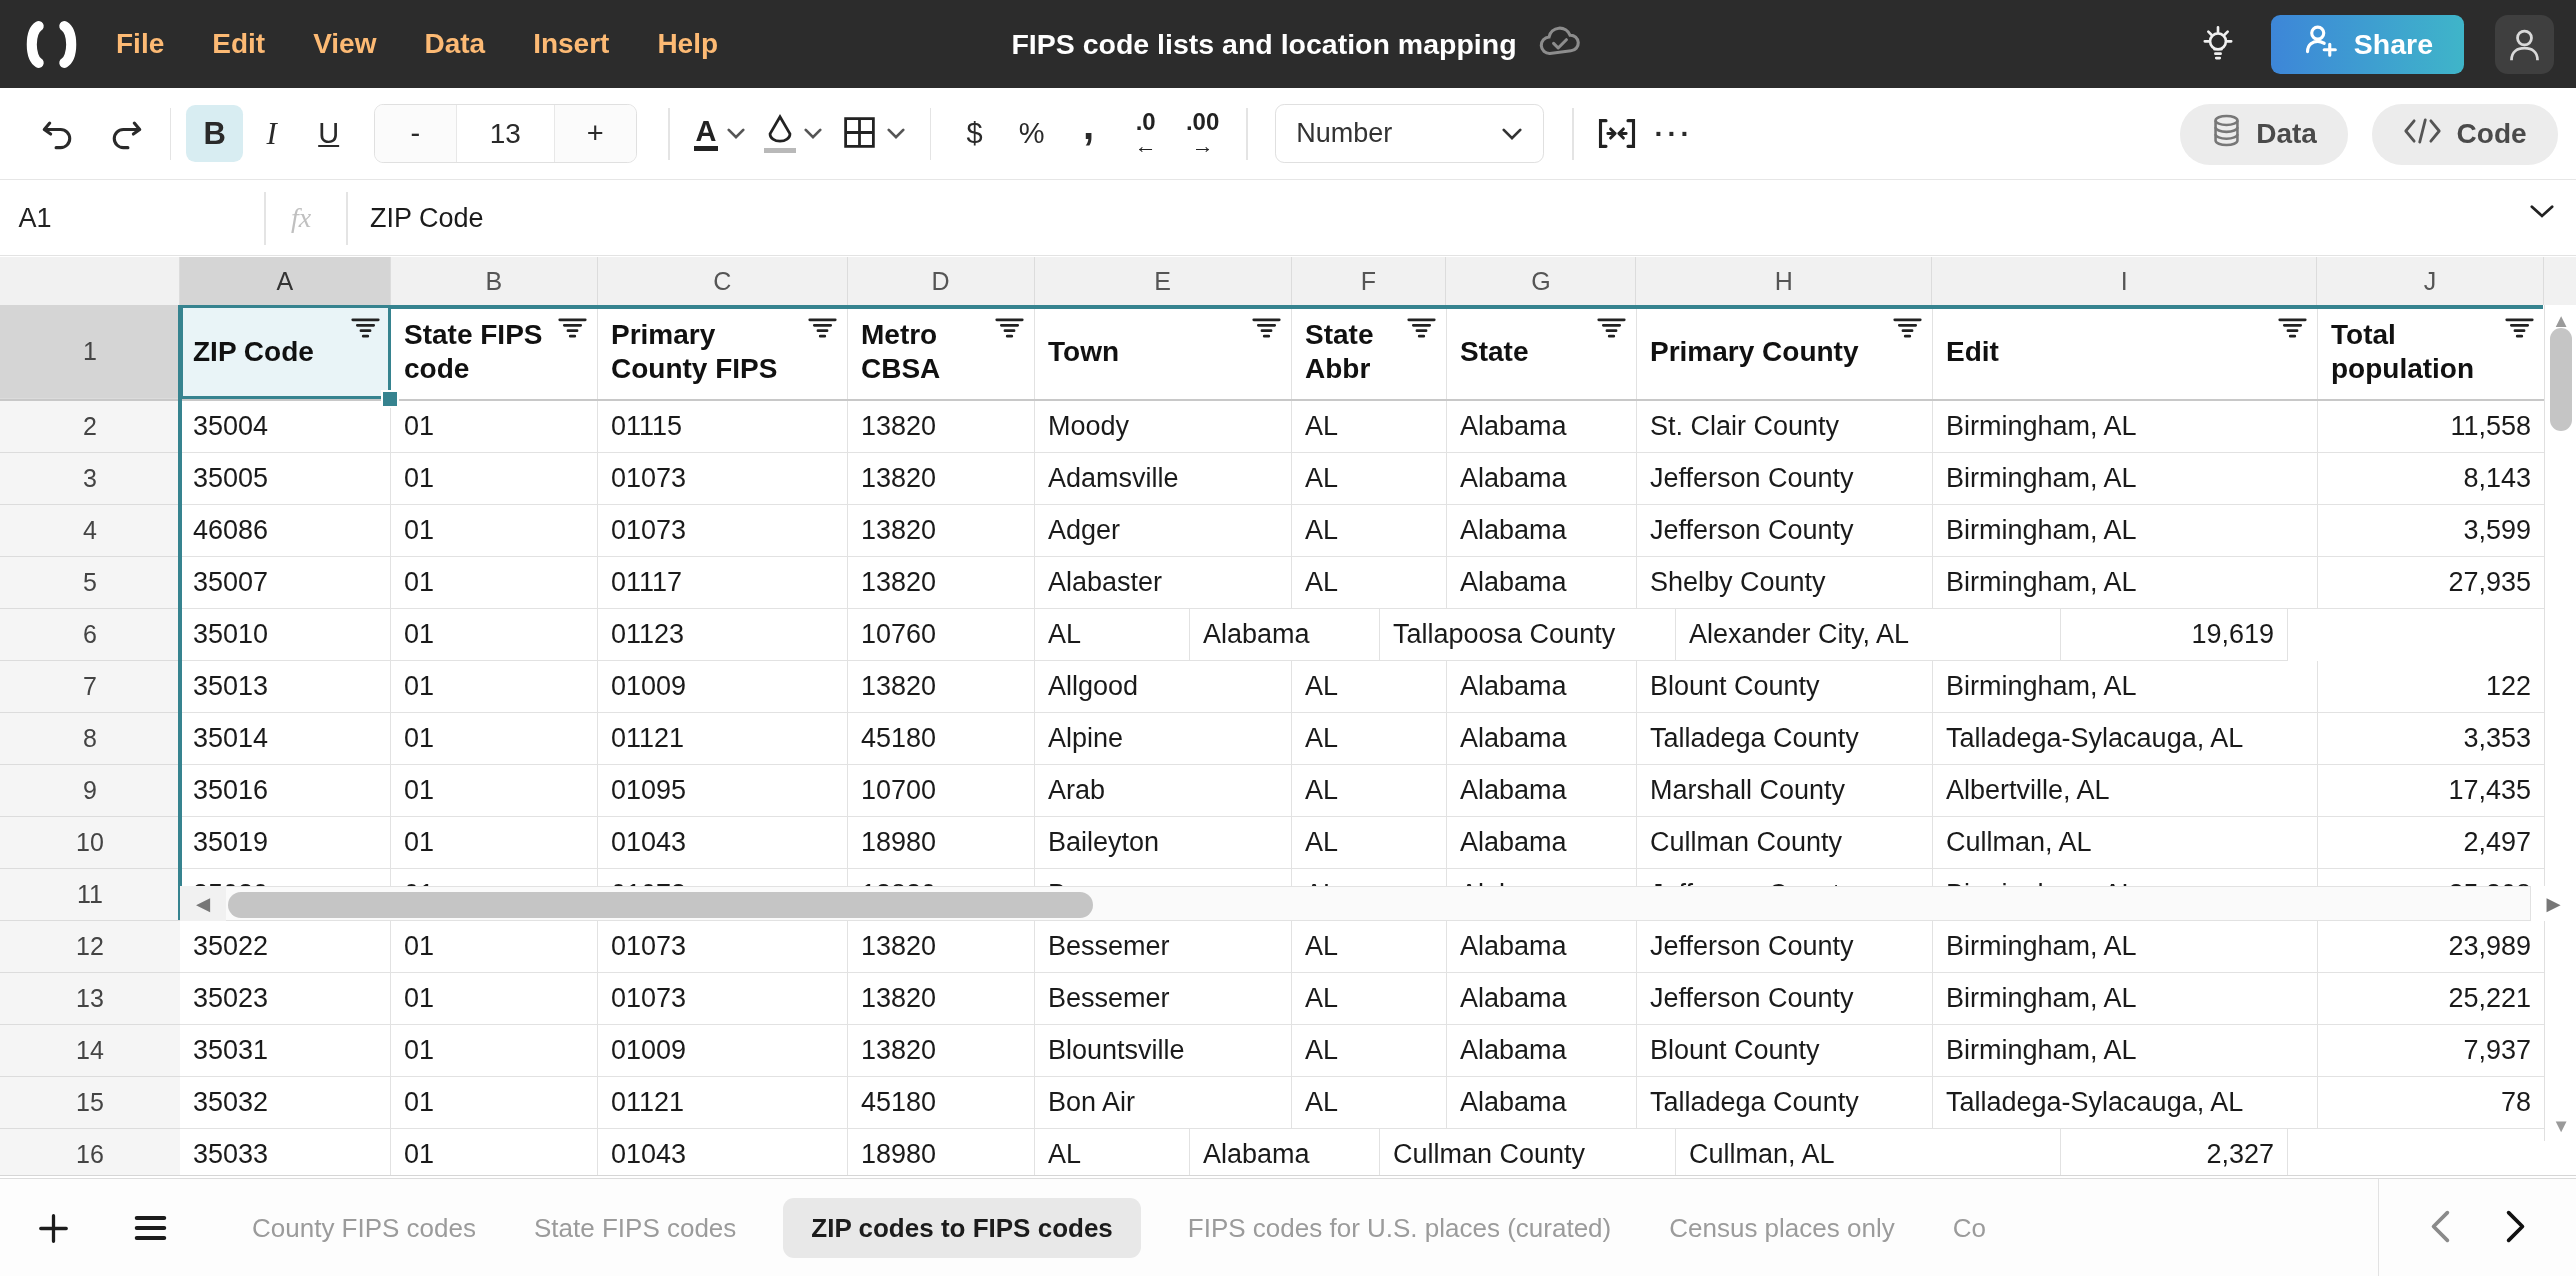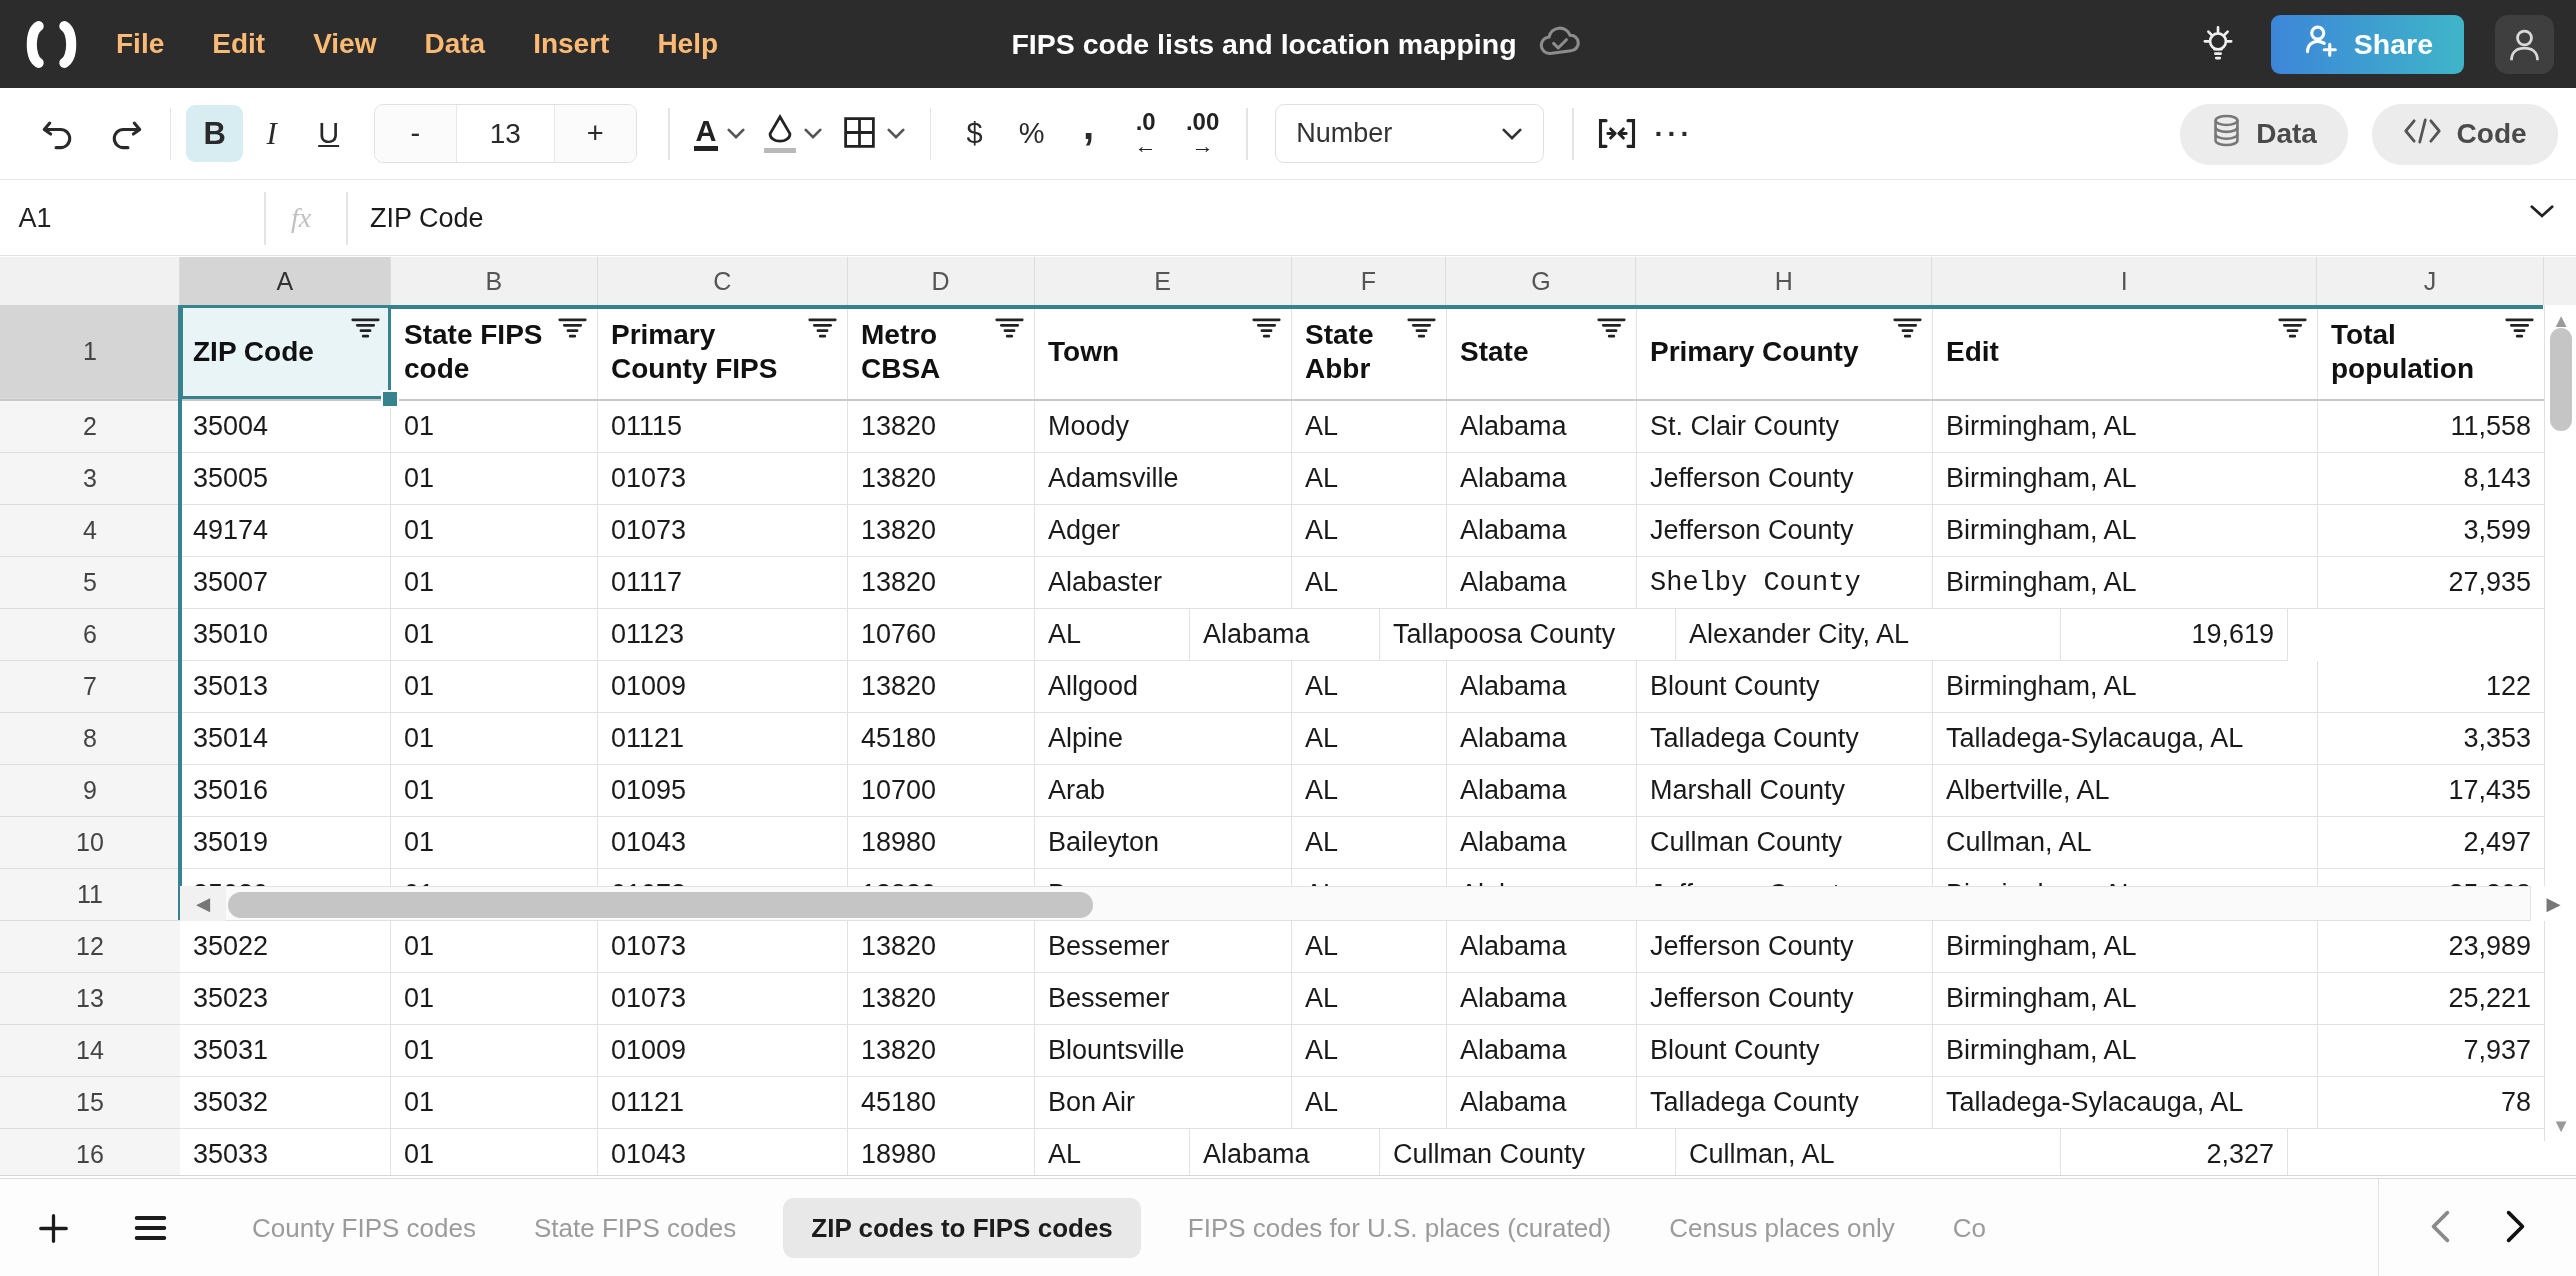--- a/index.html
+++ b/index.html
@@ -414,41 +414,41 @@
           <div class="dcell" style="width: 187px;">13820</div>
           <div class="dcell" style="width: 257px;">Adamsville</div>
           <div class="dcell" style="width: 155px;">AL</div>
           <div class="dcell" style="width: 190px;">Alabama</div>
           <div class="dcell" style="width: 296px;">Jefferson County</div>
           <div class="dcell" style="width: 385px;">Birmingham, AL</div>
           <div class="dcell num" style="width: 227px;">8,143</div>
         </div>
         <div class="g-row drow">
           <div class="rowhead">4</div>
-          <div class="dcell" style="width: 211px;">49174</div>
+          <div class="dcell" style="width: 211px;">46086</div>
           <div class="dcell" style="width: 207px;">01</div>
           <div class="dcell" style="width: 250px;">01073</div>
           <div class="dcell" style="width: 187px;">13820</div>
           <div class="dcell" style="width: 257px;">Adger</div>
           <div class="dcell" style="width: 155px;">AL</div>
           <div class="dcell" style="width: 190px;">Alabama</div>
           <div class="dcell" style="width: 296px;">Jefferson County</div>
           <div class="dcell" style="width: 385px;">Birmingham, AL</div>
           <div class="dcell num" style="width: 227px;">3,599</div>
         </div>
         <div class="g-row drow">
           <div class="rowhead">5</div>
           <div class="dcell" style="width: 211px;">35007</div>
           <div class="dcell" style="width: 207px;">01</div>
           <div class="dcell" style="width: 250px;">01117</div>
           <div class="dcell" style="width: 187px;">13820</div>
           <div class="dcell" style="width: 257px;">Alabaster</div>
           <div class="dcell" style="width: 155px;">AL</div>
           <div class="dcell" style="width: 190px;">Alabama</div>
-          <div class="dcell" style="width: 296px; font-family: Liberation Mono, monospace;">Shelby County</div>
+          <div class="dcell" style="width: 296px;">Shelby County</div>
           <div class="dcell" style="width: 385px;">Birmingham, AL</div>
           <div class="dcell num" style="width: 227px;">27,935</div>
         </div>
         <div class="g-row drow">
           <div class="rowhead">6</div>
           <div class="dcell" style="width: 211px;">35010</div>
           <div class="dcell" style="width: 207px;">01</div>
           <div class="dcell" style="width: 250px;">01123</div>
           <div class="dcell" style="width: 187px;">10760</div>
           <div class="dcell" style="width: 155px;">AL</div>

